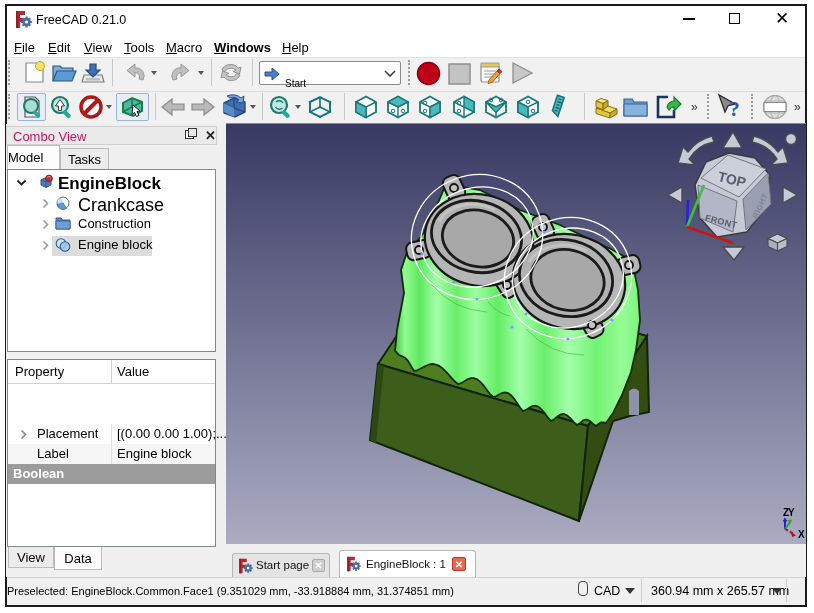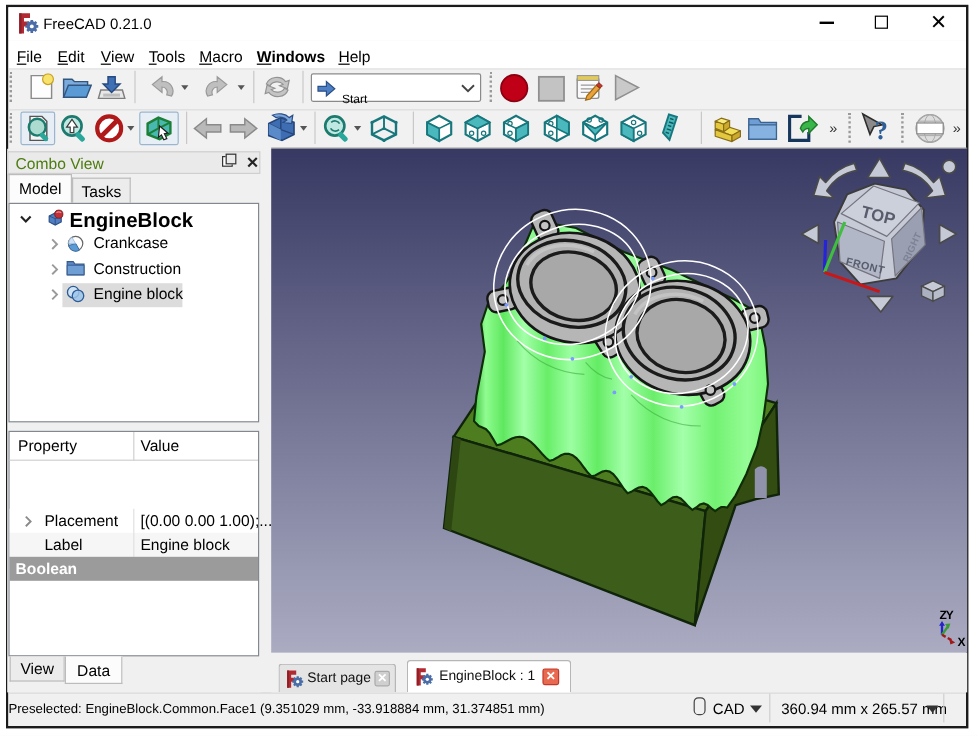--- a/index.html
+++ b/index.html
@@ -236,27 +236,27 @@
 <svg class="abs" style="left:760px;top:94px;" width="30" height="27" viewBox="0 0 30 27">
   <circle cx="15" cy="13" r="11.5" fill="#ddd" stroke="#9a9a9a" stroke-width="1.2"></circle>
   <path d="M15 1.5 a11.5 11.5 0 0 0 0 23 M15 1.5 a11.5 11.5 0 0 1 0 23 M15 1.5 a5 11.5 0 0 0 0 23 M15 1.5 a5 11.5 0 0 1 0 23 M3.5 13 h23 M5 7 h20 M5 19 h20" fill="none" stroke="#aaa" stroke-width="0.8"></path>
   <rect x="4" y="8.5" width="22" height="9" fill="#fff" stroke="#8a8a8a" stroke-width="1"></rect>
 </svg>
 <div class="abs" style="left:794px;top:100px;font-size:12px;color:#333;letter-spacing:-2px;">»</div>
 
 <div class="abs" style="left:6px;top:124px;width:211px;height:453px;background:#f0f0f0;">
 
   <div class="abs" style="left:0px;top:2px;width:211px;height:19px;background:#eaeaea;border:1px solid #cfcfcf;">
-    <span style="position:absolute;left:6px;top:2px;font-size:13px;color:#4d7c0f;">Combo View</span>
+    <span style="position:absolute;left:6px;top:2px;font-size:13px;color:#be185d;">Combo View</span>
     <span style="position:absolute;left:178px;top:3px;width:9px;height:9px;border:1.2px solid #333;background:#fff;"></span>
     <span style="position:absolute;left:181px;top:1px;width:9px;height:9px;border:1.2px solid #333;background:#eaeaea;"></span>
     <span style="position:absolute;left:198px;top:1px;font-size:13px;color:#222;font-weight:bold;">✕</span>
   </div>
 
-  <div class="abs" style="left:1px;top:21px;width:53px;height:24px;background:#fcfcfc;border:1px solid #bcbcbc;border-bottom:none;text-align:center;font-size:13px;padding-top:4px;">Model</div>
+  <div class="abs" style="left:1px;top:21px;width:53px;height:24px;background:#fcfcfc;border:1px solid #bcbcbc;border-bottom:none;text-align:left;font-size:13px;padding-top:4px;">Model</div>
   <div class="abs" style="left:54px;top:24px;width:49px;height:21px;background:#ececec;border:1px solid #bcbcbc;border-bottom:none;text-align:center;font-size:13px;padding-top:3px;">Tasks</div>
 
   <div class="abs" style="left:1px;top:45px;width:209px;height:183px;background:#fff;border:1px solid #828790;">
     <svg class="abs" style="left:8px;top:9px;" width="11" height="8" viewBox="0 0 11 8">
         <path d="M1.5 1.5 L5.5 5.5 L9.5 1.5" fill="none" stroke="#222" stroke-width="1.8"></path>
       </svg>
     <svg class="abs" style="left:30px;top:4px;" width="16" height="16" viewBox="0 0 16 16">
   <path d="M3 6 l5 -2.5 5 2.5 0 5 -5 2.5 -5 -2.5 z" fill="#4f7ec2" stroke="#2c4f86" stroke-width="1"></path>
   <path d="M3 6 l5 2.2 5 -2.2 M8 8.2 v5.3" fill="none" stroke="#2c4f86" stroke-width="0.8"></path>
   <circle cx="11" cy="4.5" r="3.4" fill="#c03036" stroke="#7e1a1f" stroke-width="0.8"></circle>
@@ -264,21 +264,21 @@
 </svg>
     <div class="abs" style="left:50px;top:4px;font-size:17px;font-weight:bold;color:#000;">EngineBlock</div>
     <svg class="abs" style="left:34px;top:28px;" width="7" height="11" viewBox="0 0 7 11">
         <path d="M1.5 1.5 L5.5 5.5 L1.5 9.5" fill="none" stroke="#9a9a9a" stroke-width="1.6"></path>
       </svg>
     <svg class="abs" style="left:47px;top:25px;" width="16" height="16" viewBox="0 0 16 16">
   <circle cx="8" cy="8" r="6" fill="#fff" stroke="#666" stroke-width="1"></circle>
   <path d="M2.2 9.5 a6 6 0 0 0 9 4 l-3 -5.5 z" fill="#5b9bd5" stroke="#39699e" stroke-width="0.8"></path>
   <path d="M2 8 a6 6 0 0 1 3 -5.2 l3 5.2 z" fill="#cfe3f5" stroke="#8ab0d8" stroke-width="0.6"></path>
 </svg>
-    <div class="abs" style="left:70px;top:25px;font-size:13px;color:#000;">Crankcase</div>
+    <div class="abs" style="left:70px;top:25px;font-size:18px;color:#000;">Crankcase</div>
     <svg class="abs" style="left:34px;top:49px;" width="7" height="11" viewBox="0 0 7 11">
         <path d="M1.5 1.5 L5.5 5.5 L1.5 9.5" fill="none" stroke="#9a9a9a" stroke-width="1.6"></path>
       </svg>
     <svg class="abs" style="left:47px;top:46px;" width="16" height="14" viewBox="0 0 16 14">
   <path d="M1 2 h5 l1.5 2 h7.5 v9 h-14 z" fill="#5b87c5" stroke="#35598c" stroke-width="1"></path>
   <path d="M1 5 h14 v8 h-14 z" fill="#6f9ed4" stroke="#35598c" stroke-width="0.8"></path>
 </svg>
     <div class="abs" style="left:70px;top:46px;font-size:13px;color:#000;">Construction</div>
     <div class="abs" style="left:44px;top:66px;width:100px;height:20px;background:#dcdcdc;"></div>
     <svg class="abs" style="left:34px;top:70px;" width="7" height="11" viewBox="0 0 7 11">

